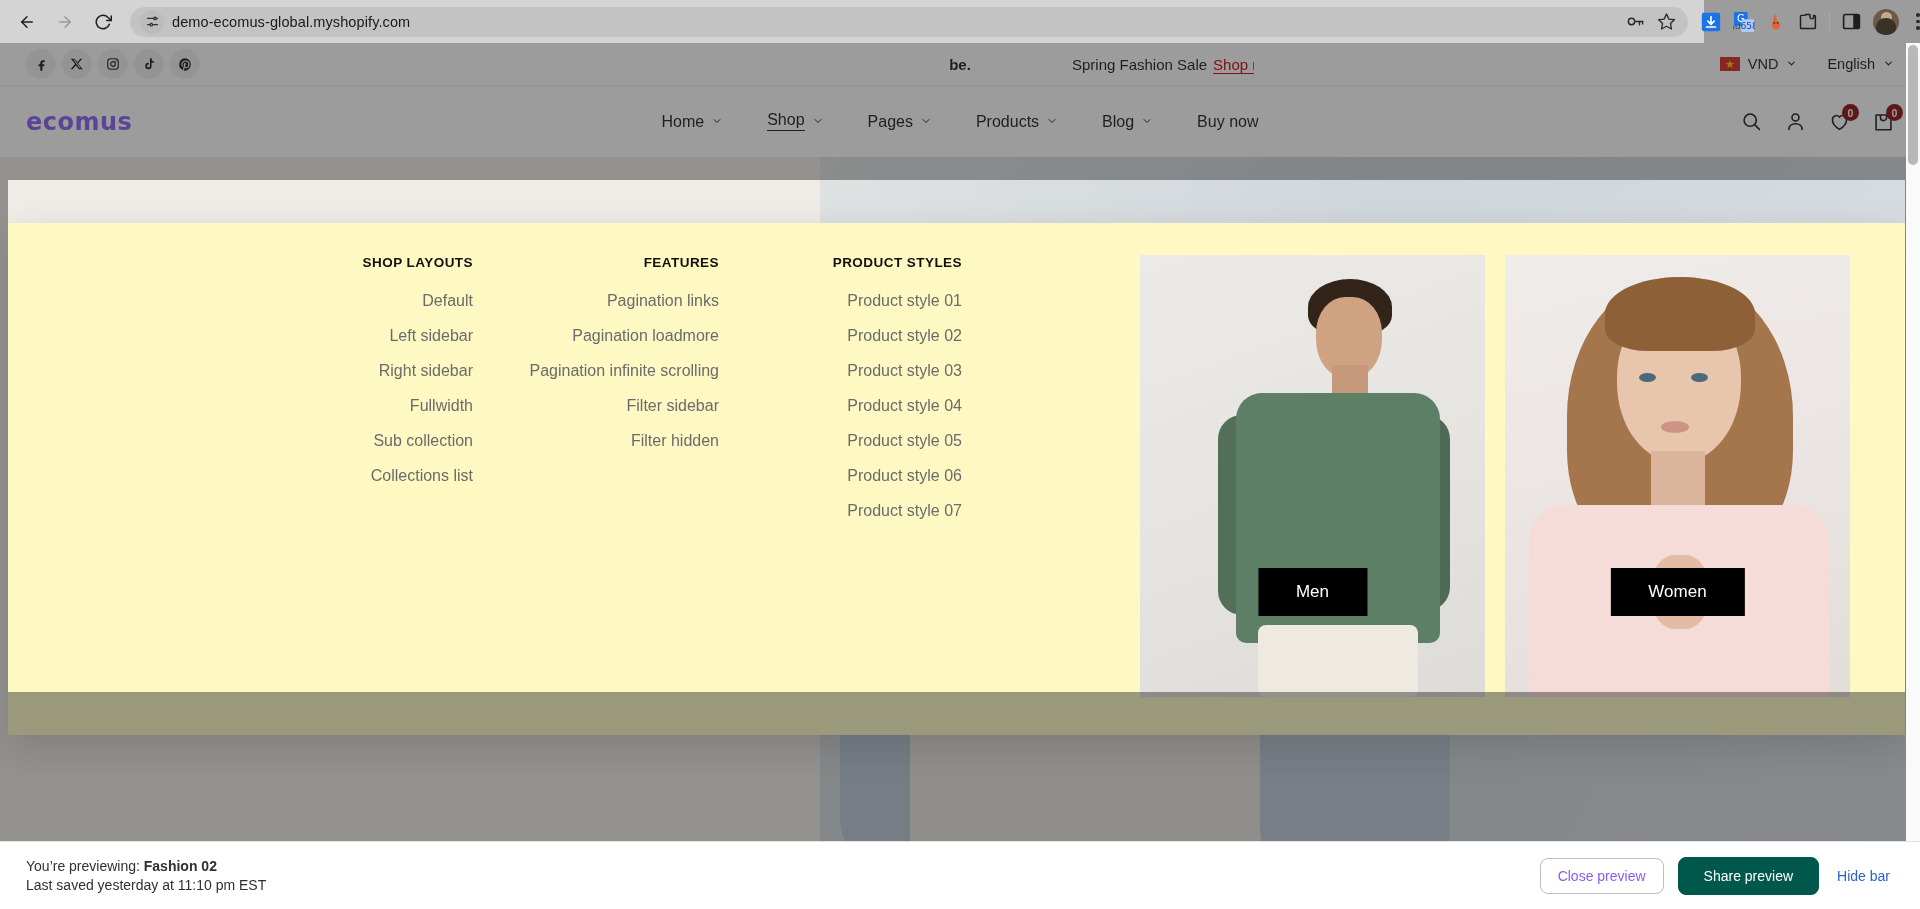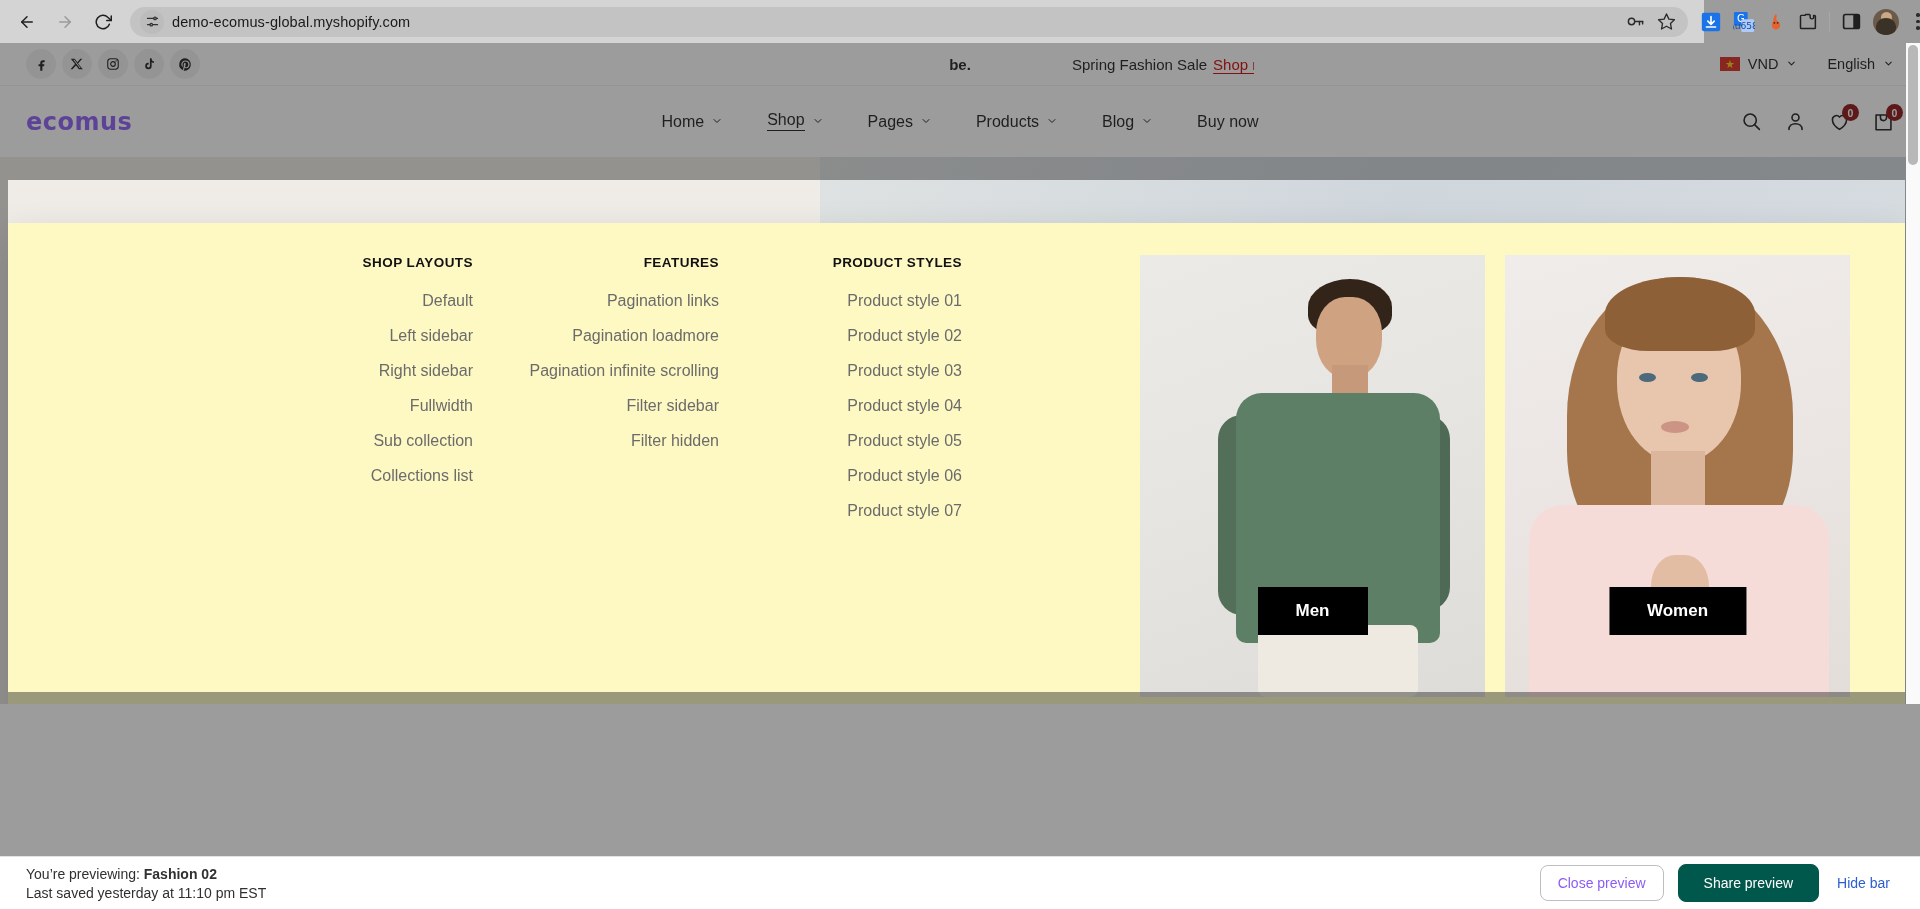--- a/index.html
+++ b/index.html
@@ -63,21 +63,21 @@
     content: ""; position: absolute; left: 8px; top: 3px;
     width: 11px; height: 11px; border-radius: 50%;
     background: #c9a987;
   }
   .kebab { display: flex; flex-direction: column; gap: 3px; padding: 0 6px; }
   .kebab i { width: 3.5px; height: 3.5px; background: #2b2b2b; border-radius: 50%; display: block; }
 
   
   .page {
     position: absolute; top: 43px; left: 0;
-    width: 1920px; height: 661px;
+    width: 1920px; height: 866px;
     background: #fff;
     overflow: hidden;
   }
 
   
   .announce {
     position: relative;
     height: 43px; width: 1920px;
     display: flex; align-items: center;
     padding: 0 26px;
@@ -189,23 +189,23 @@
   .mega-media {
     margin-left: auto; display: flex; gap: 20px;
     padding-right: 55px; padding-top: 0; align-items: flex-start;
   }
   .promo {
     position: relative; width: 345px; height: 442px;
     overflow: hidden;
   }
   .promo-label {
     position: absolute; left: 50%; transform: translateX(-50%);
-    bottom: 62px;
+    bottom: 81px;
     background: #000; color: #fff;
-    font-size: 17px; font-weight: 700;
+    font-size: 17px; font-weight: 400;
     padding: 14px 38px;
   }
   
   .promo-men { background: linear-gradient(160deg,#eceae7 0%,#e7e5e2 45%,#dedcd8 100%); }
   .fig-head {
     position: absolute; left: 176px; top: 42px;
     width: 66px; height: 82px; border-radius: 44% 44% 48% 48%;
     background: #cfa282;
   }
   .fig-hair {
@@ -329,21 +329,21 @@
   }
   .scroll-thumb {
     position: absolute; right: 2px; top: 2px;
     width: 10px; height: 120px; border-radius: 6px;
     background: #b8b8b8;
   }
 
   
   .preview-bar {
     position: absolute; left: 0; bottom: 0;
-    width: 1920px; height: 53px;
+    width: 1920px; height: 68px;
     background: #fff;
     border-top: 1px solid #e1e3e5;
     display: flex; align-items: center;
     padding: 0 26px;
     z-index: 8;
   }
   .pv-left { display: flex; flex-direction: column; gap: 3px; }
   .pv-line1 { font-size: 14px; color: #303030; }
   .pv-line1 b { font-weight: 700; }
   .pv-line2 { font-size: 14px; color: #303030; }

